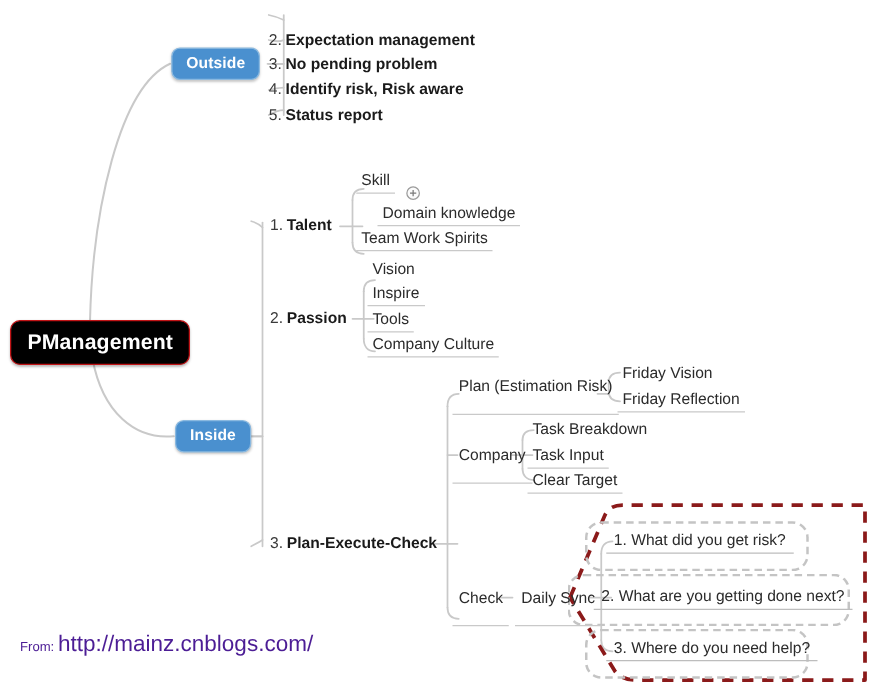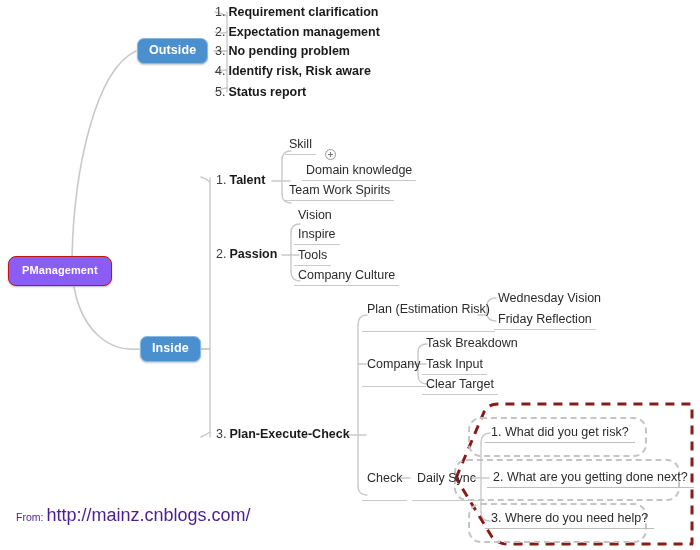--- a/index.html
+++ b/index.html
@@ -30,25 +30,25 @@
 
   
   .node {
     position: absolute;
     white-space: nowrap;
     line-height: 1;
   }
 
   
   .root-node {
-    background: #8b5cf6;
+    background: #000000;
     border: 1px solid #c21417;
     border-radius: 8px;
     color: #ffffff;
-    font-size: 11px;
+    font-size: 17px;
     font-weight: bold;
     padding: 8px 13px 9px 13px;
     box-shadow: 0 1px 2px rgba(0,0,0,0.28);
     letter-spacing: .1px;
   }
 
   
   .blue-node {
     background: #4a90cf;
     border: 1px solid #8ab9e0;
@@ -222,23 +222,20 @@
   </svg>
 
   <div class="qbox" style="left:468px; top:417px; width:175px; height:36px;"></div>
   <div class="qbox" style="left:454px; top:459px; width:222px; height:38px;"></div>
   <div class="qbox" style="left:468px; top:503px; width:175px; height:36px;"></div>
 
   <div class="node root-node" style="left:8px; top:256px;">PManagement</div>
 
   <div class="node blue-node" style="left:137px; top:38px;">Outside</div>
 
-  <div class="node topic" style="left:215px; top:6px;">
-    <span class="num">1.</span><span class="txt">Requirement clarification</span>
-  </div>
   <div class="node topic" style="left:215px; top:26px;">
     <span class="num">2.</span><span class="txt">Expectation management</span>
   </div>
   <div class="node topic" style="left:215px; top:45px;">
     <span class="num">3.</span><span class="txt">No pending problem</span>
   </div>
   <div class="node topic" style="left:215px; top:65px;">
     <span class="num">4.</span><span class="txt">Identify risk, Risk aware</span>
   </div>
   <div class="node topic" style="left:215px; top:86px;">
@@ -261,37 +258,37 @@
   <div class="plus-badge" style="left:325px; top:149px;"></div>
   <div class="node leaf" style="left:302px; top:163px;">Domain knowledge</div>
   <div class="node leaf" style="left:285px; top:183px;">Team Work Spirits</div>
 
   <div class="node leaf noline" style="left:294px; top:208px;">Vision</div>
   <div class="node leaf" style="left:294px; top:227px;">Inspire</div>
   <div class="node leaf" style="left:294px; top:248px;">Tools</div>
   <div class="node leaf" style="left:294px; top:268px;">Company Culture</div>
 
   <div class="node mid" style="left:362px; top:302px;">Plan (Estimation Risk)</div>
-  <div class="node leaf noline" style="left:494px; top:291px;">Wednesday Vision</div>
+  <div class="node leaf noline" style="left:494px; top:291px;">Friday Vision</div>
   <div class="node leaf" style="left:494px; top:312px;">Friday Reflection</div>
 
   <div class="node mid" style="left:362px; top:357px;">Company</div>
   <div class="node leaf noline" style="left:422px; top:336px;">Task Breakdown</div>
   <div class="node leaf" style="left:422px; top:357px;">Task Input</div>
   <div class="node leaf" style="left:422px; top:377px;">Clear Target</div>
 
   <div class="node mid" style="left:362px; top:471px;">Check</div>
 
   <div class="node mid" style="left:412px; top:471px;">Daily Sync</div>
 
   <div class="node qleaf" style="left:485px; top:424px;">
     <span class="num">1.</span>
     <span class="txt">What did you get risk?</span>
   </div>
-  <div class="node qleaf" style="left:487px; top:469px;">
+  <div class="node qleaf" style="left:475px; top:469px;">
     <span class="num">2.</span>
     <span class="txt">What are you getting done next?</span>
   </div>
   <div class="node qleaf" style="left:485px; top:510px;">
     <span class="num">3.</span>
     <span class="txt">Where do you need help?</span>
   </div>
 
   <div id="credit">
     <span class="from-label">From:</span><span class="url">http://mainz.cnblogs.com/</span>

